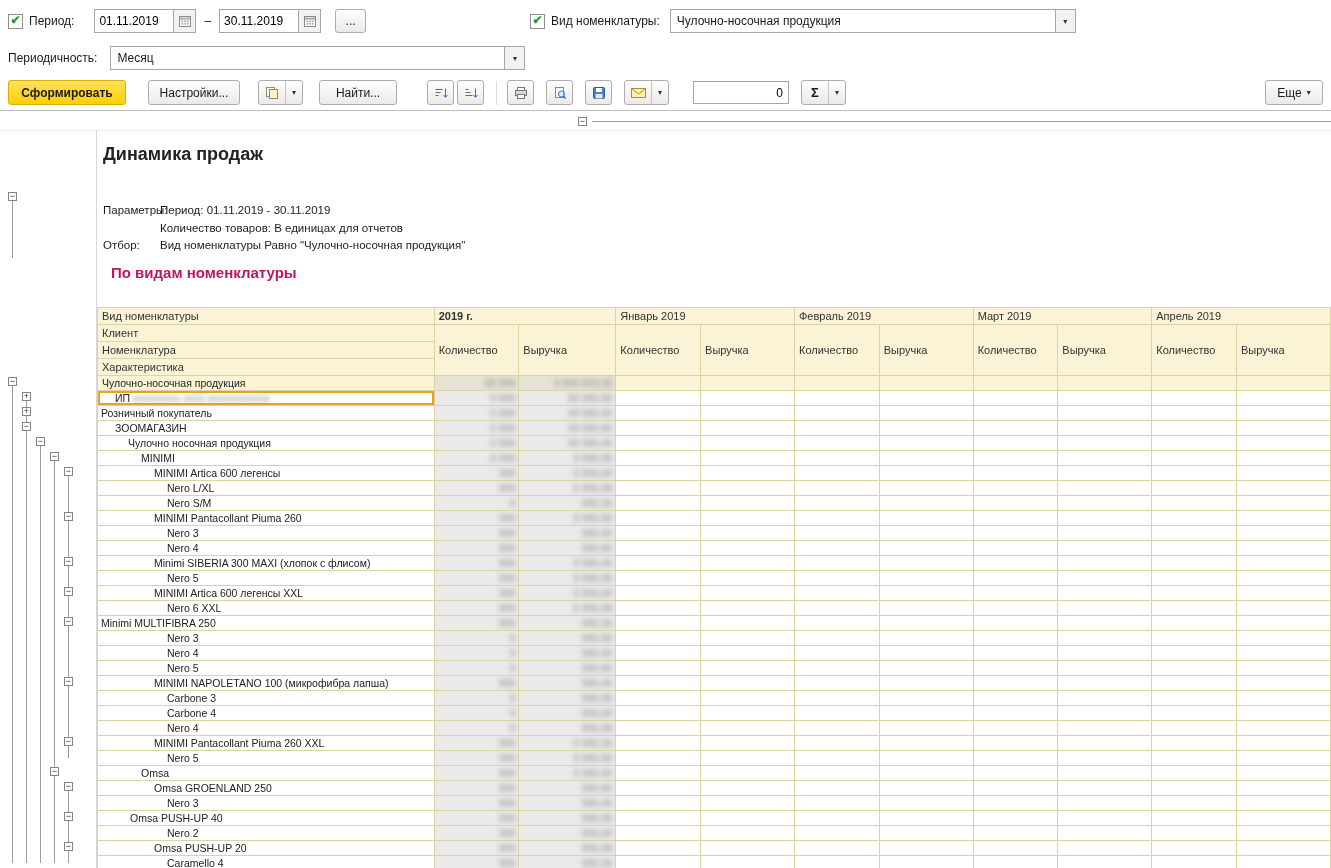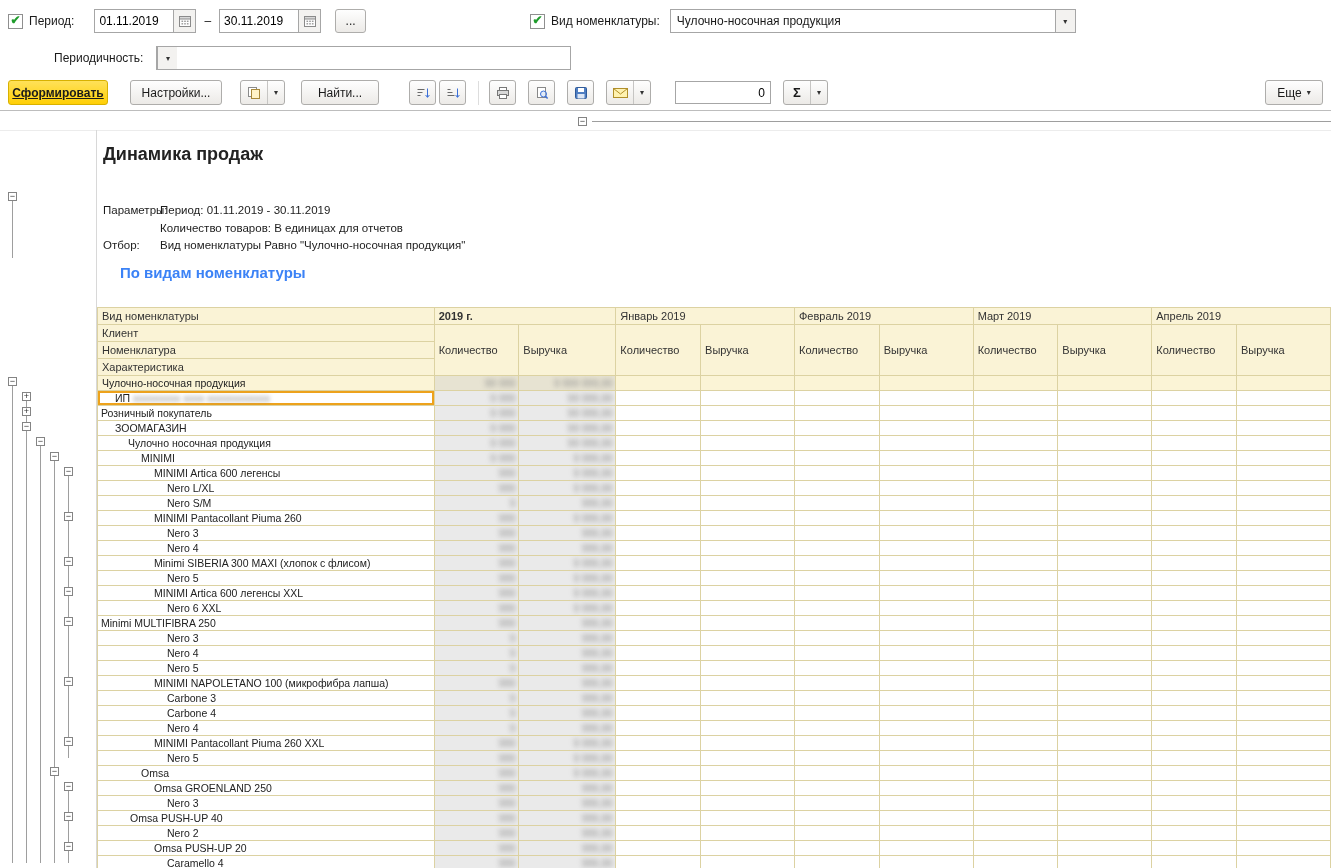--- a/index.html
+++ b/index.html
@@ -4,21 +4,21 @@
 <style>
   html,body{margin:0;padding:0;}
   body{
     width:1331px;height:868px;position:relative;overflow:hidden;
     background:#fff;font-family:"Liberation Sans",sans-serif;color:#1a1a1a;
     -webkit-font-smoothing:antialiased;
   }
   
   .toolbar{position:absolute;top:0;left:0;right:0;height:110px;background:#fff;border-bottom:1px solid #bdbdbd;}
   .frow{position:absolute;display:flex;align-items:center;}
-  .lbl{font-size:12px;white-space:nowrap;margin-left:46px;}
+  .lbl{font-size:12px;white-space:nowrap;}
   .cb{width:13px;height:13px;border:1px solid #8f8f8f;background:#fff;display:inline-flex;align-items:center;justify-content:center;flex:0 0 auto;cursor:pointer;}
   .cb .tick{color:#1f9c2c;font-size:12px;font-weight:bold;line-height:1;margin-top:-2px;}
   .datebox{display:flex;align-items:stretch;border:1px solid #a6a6a6;height:22px;background:#fff;}
   .datebox input{width:70px;border:0;outline:0;padding:0 4px;font-family:"Liberation Sans",sans-serif;font-size:12px;}
   .icbtn{width:21px;display:flex;align-items:center;justify-content:center;border-left:1px solid #a6a6a6;background:#f3f2f0;cursor:pointer;}
   .combo{display:flex;align-items:stretch;border:1px solid #a6a6a6;height:22px;background:#fff;}
   .combo .val{flex:1;display:flex;align-items:center;padding:0 6px;font-size:12px;overflow:hidden;white-space:nowrap;}
   .combo .arr{width:19px;display:flex;align-items:center;justify-content:center;border-left:1px solid #a6a6a6;background:#f3f2f0;font-size:8px;color:#333;cursor:pointer;}
   .btn{height:25px;border:1px solid #aeadab;border-radius:3px;background:linear-gradient(#fefefe,#eceae7);
        font-size:12px;padding:0 12px;display:inline-flex;align-items:center;justify-content:center;cursor:pointer;color:#1a1a1a;white-space:nowrap;box-sizing:border-box;}
@@ -33,21 +33,21 @@
   
   .report{position:absolute;top:111px;left:0;right:0;bottom:0;background:#fff;overflow:hidden;}
   .hline-top{position:absolute;top:19px;left:0;right:0;height:1px;background:#ececec;}
   .gut-vline{position:absolute;left:96px;top:19px;bottom:0;width:1px;background:#d8d8d8;}
   .gbox{position:absolute;width:9px;height:9px;border:1px solid #848484;background:#fff;font-size:9px;line-height:7px;text-align:center;color:#333;box-sizing:border-box;cursor:pointer;z-index:3;}
   .gline{position:absolute;width:1px;background:#9e9e9e;z-index:2;}
   .cstrip-line{position:absolute;height:1px;background:#9e9e9e;}
   .content{position:absolute;left:97px;top:0;right:0;bottom:0;}
   .rtitle{position:absolute;left:6px;top:33px;font-size:18px;font-weight:700;color:#222;white-space:nowrap;}
   .ptext{position:absolute;font-size:11.5px;color:#1c1c1c;white-space:nowrap;}
-  .rsection{position:absolute;left:23px;top:153px;font-size:15px;font-weight:700;color:#3b82f6;white-space:nowrap;}
+  .rsection{position:absolute;left:14px;top:153px;font-size:15px;font-weight:700;color:#be185d;white-space:nowrap;}
   .tablewrap{position:absolute;left:0;top:196px;}
   #grid{border-collapse:collapse;table-layout:fixed;}
   #grid td{border:1px solid #dcd2a2;overflow:hidden;white-space:nowrap;vertical-align:middle;box-sizing:border-box;}
   #grid tr.hr td{height:17px;background:#faf3d6;font-size:11px;padding:0 4px;color:#333;}
   #grid td.grp0{font-weight:700;}
   #grid tr.dr td{height:15px;font-size:10.5px;padding:0 3px;color:#222;background:#fff;}
   #grid tr.dr td.val{text-align:right;}
   #grid tr.dr td.blurc{background:#eaeaea;}
   #grid td.blurc span{display:inline-block;filter:blur(2.5px);color:#8f8f8f;font-size:10px;}
   #grid tr.totalr td{background:#fbf4d6;}
@@ -110,26 +110,27 @@
     <span class="lbl" style="margin-left:6px;">Вид номенклатуры:</span>
     <span class="combo" style="margin-left:10px;width:404px;">
       <span class="val">Чулочно-носочная продукция</span>
       <span class="arr">▾</span>
     </span>
   </div>
 
   <div class="frow" style="top:46px;left:8px;">
     <span class="lbl">Периодичность:</span>
     <span class="combo" style="margin-left:13px;width:413px;">
+      <span class="val">Месяц</span>
       <span class="arr">▾</span>
     </span>
   </div>
 
   <div class="frow" style="top:80px;left:8px;right:8px;">
-    <button class="btn primary" style="width:100px;text-decoration:underline;">Сформировать</button>
+    <button class="btn primary" style="width:118px;">Сформировать</button>
     <button class="btn" style="margin-left:22px;width:92px;">Настройки...</button>
     <span class="split" style="margin-left:18px;">
       <span class="ic">
         <svg width="14" height="14" viewBox="0 0 14 14">
             <rect x="1.5" y="1.5" width="8" height="9" fill="#fff" stroke="#8a8a8a"></rect>
             <rect x="4.5" y="3.5" width="8" height="9" fill="#fff3c8" stroke="#a8893a"></rect>
           </svg>
       </span>
       <span class="ar">▾</span>
     </span>

